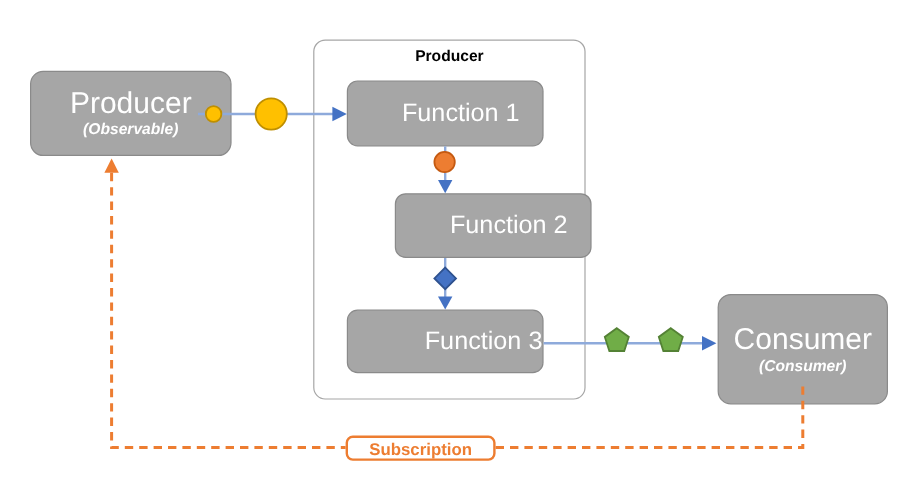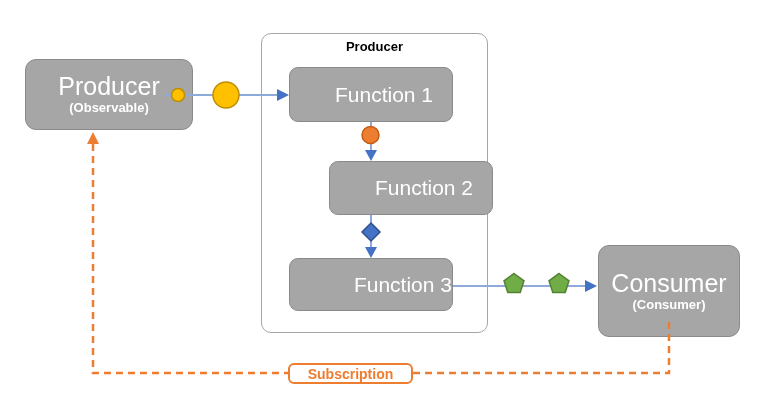--- a/index.html
+++ b/index.html
@@ -10,21 +10,21 @@
   
   .node{
     position:absolute;box-sizing:border-box;
     background:#A6A6A6;border:1.5px solid #8A8A8A;border-radius:11px;
     color:#fff;display:flex;flex-direction:column;align-items:center;justify-content:center;
     text-align:center;
   }
   #producer{left:25px;top:59px;width:168px;height:71px;}
   #consumer{left:598px;top:245px;width:142px;height:92px;}
   .node-title{font-size:25px;line-height:1.08;font-weight:400;}
-  .node-sub{font-size:13px;font-weight:bold;line-height:1.2;}
+  .node-sub{font-size:13px;font-weight:bold;line-height:1.2;font-style:italic;}
   
   .pipeline{
     position:absolute;left:261px;top:33px;width:227px;height:300px;box-sizing:border-box;
     background:#fff;border:1.5px solid #A6A6A6;border-radius:10px;
   }
   .pipeline-label{
     position:absolute;left:261px;top:39px;width:227px;text-align:center;
     font-size:13px;font-weight:bold;color:#000;
   }
   

